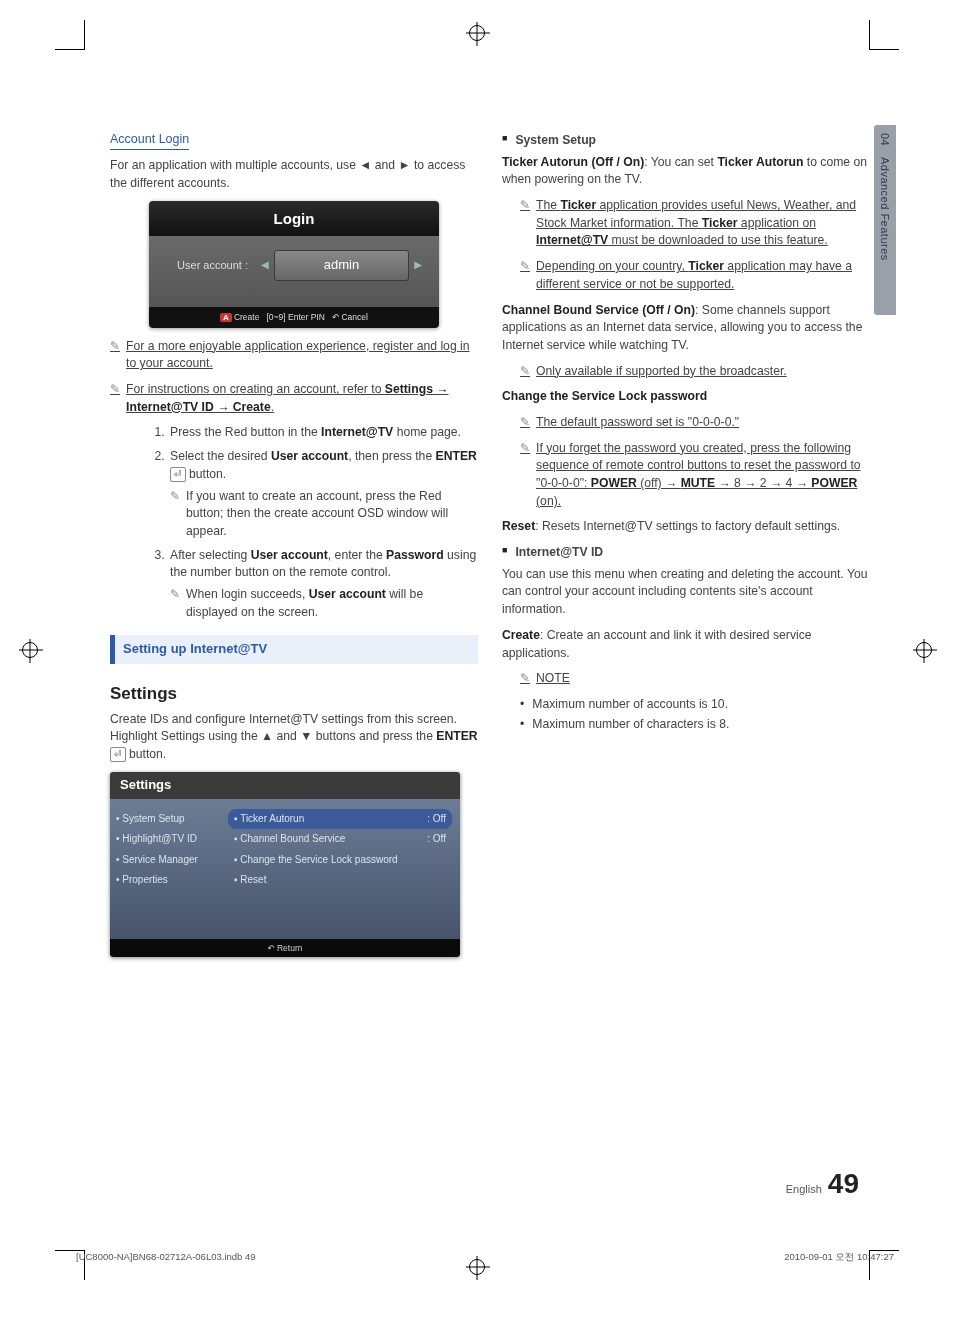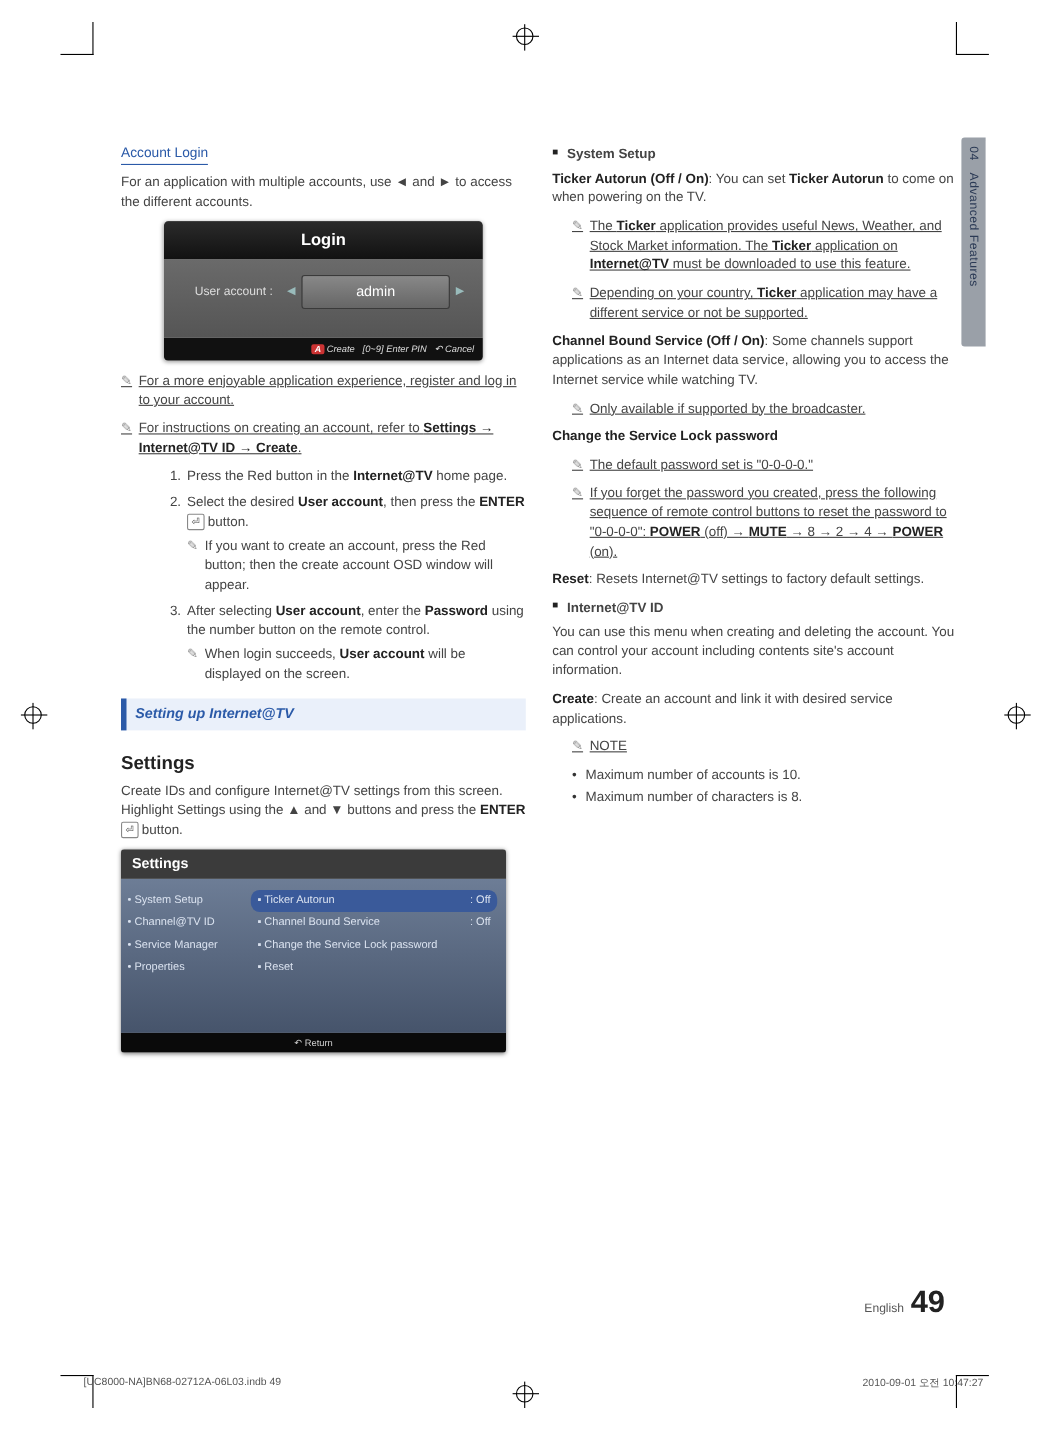--- a/index.html
+++ b/index.html
@@ -29,32 +29,32 @@
   
   .login-wrap { width: 290px; margin: 8px auto 10px auto; border-radius:4px; overflow:hidden; box-shadow:0 1px 4px rgba(0,0,0,0.4); }
   .login-title { background: linear-gradient(#2b2b2b,#111); color:#fff; text-align:center; font-size:15px; font-weight:bold; padding:7px 0;}
   .login-body { background: linear-gradient(#6a6a6a,#555); padding: 14px 12px 12px 12px; color:#ddd; font-size:11px;}
   .login-row { display:flex; align-items:center; margin-bottom: 14px;}
   .login-lbl { width: 95px; text-align:right; padding-right:8px;}
   .login-field { flex:1; background:linear-gradient(#888,#666); border:1px solid #3a3a3a; border-radius:3px; color:#fff; text-align:center; padding:5px 0; font-size:13px; position:relative;}
   .login-arrow { color:#9bb; font-size:10px; padding:0 5px;}
   .pwd-boxes { display:flex; gap:4px;}
   .pwd-boxes span { width:22px; height:20px; background:#8e8e8e; border:1px solid #444; border-radius:2px;}
-  .login-footer { background:#111; color:#ddd; font-size:8.5px; text-align:right; padding:4px 8px;font-style:italic;}
+  .login-footer { background:#111; color:#ddd; font-size:8.5px; text-align:center; padding:4px 8px;}
   .login-footer .red-a { background:#c33; color:#fff; padding:0 3px; border-radius:2px; font-weight:bold; font-size:8px; margin-right:2px;}
 
   .note-line { display:flex; align-items:flex-start; gap:6px; margin:4px 0 8px 0;text-decoration:underline;}
   .note-icon::before { content:"✎"; color:#888; font-size:12px; }
   .note-line .txt { flex:1;}
   ol.steps { list-style: decimal; padding-left: 18px; margin: 4px 0;}
   ol.steps li { margin-bottom: 6px; padding-left: 2px; margin-left: 40px;}
   .substep { display:flex; gap:6px; margin: 4px 0 0 0;}
   .enter-icon { display:inline-block; border:1px solid #888; border-radius:2px; font-size:9px; padding:0 3px; vertical-align:middle;}
 
-  .blue-bar-head { border-left:5px solid #2b5aa8; background:#eaf0fa; padding:5px 8px; margin: 14px 0 4px 0; font-weight:bold; color:#2b5aa8; font-size:13px;font-style:italic;}
+  .blue-bar-head { border-left:5px solid #2b5aa8; background:#eaf0fa; padding:5px 8px; margin: 14px 0 4px 0; font-weight:bold; color:#2b5aa8; font-size:13px;}
   .big-head { font-size:17px; font-weight:bold; color:#222; margin: 18px 0 4px 0;}
 
   
   .settings-wrap { width: 350px; margin: 8px 0 0 0; border-radius:3px; overflow:hidden; box-shadow:0 1px 4px rgba(0,0,0,0.5); font-size:10.5px;}
   .settings-title { background:#3b3b3b; color:#fff; font-size:13px; padding:4px 10px; font-weight:bold;}
   .settings-body { display:flex; background: linear-gradient(#6d7d96,#46546b); color:#fff; min-height:140px;}
   .settings-left { width:118px; padding:10px 6px; }
   .settings-left li { list-style:none; padding:3px 0; color:#dbe3f0; font-size:10px;}
   .settings-right { flex:1; padding:10px 8px 10px 0;text-align:right;}
   .settings-right li { list-style:none; padding:3px 6px; color:#dbe3f0; font-size:10px; display:flex; justify-content:space-between; border-radius:8px;}
@@ -156,21 +156,21 @@
         <div class="big-head">Settings</div>
         <p>
           <span>Create IDs and configure Internet@TV settings from this screen. Highlight Settings using the ▲ and ▼ buttons and press the </span><b>ENTER</b><span class="enter-icon">⏎</span><span> button.</span>
         </p>
 
         <div class="settings-wrap">
           <div class="settings-title">Settings</div>
           <div class="settings-body">
             <ul class="settings-left">
               <li>• System Setup</li>
-              <li>• Channel@TV ID</li>
+              <li>• Highlight@TV ID</li>
               <li>• Service Manager</li>
               <li>• Properties</li>
             </ul>
             <ul class="settings-right">
               <li class="sel">
                 <span>▪ Ticker Autorun</span>
                 <span>: Off</span>
                 </li>
               <li>
                 <span>▪ Channel Bound Service</span>

